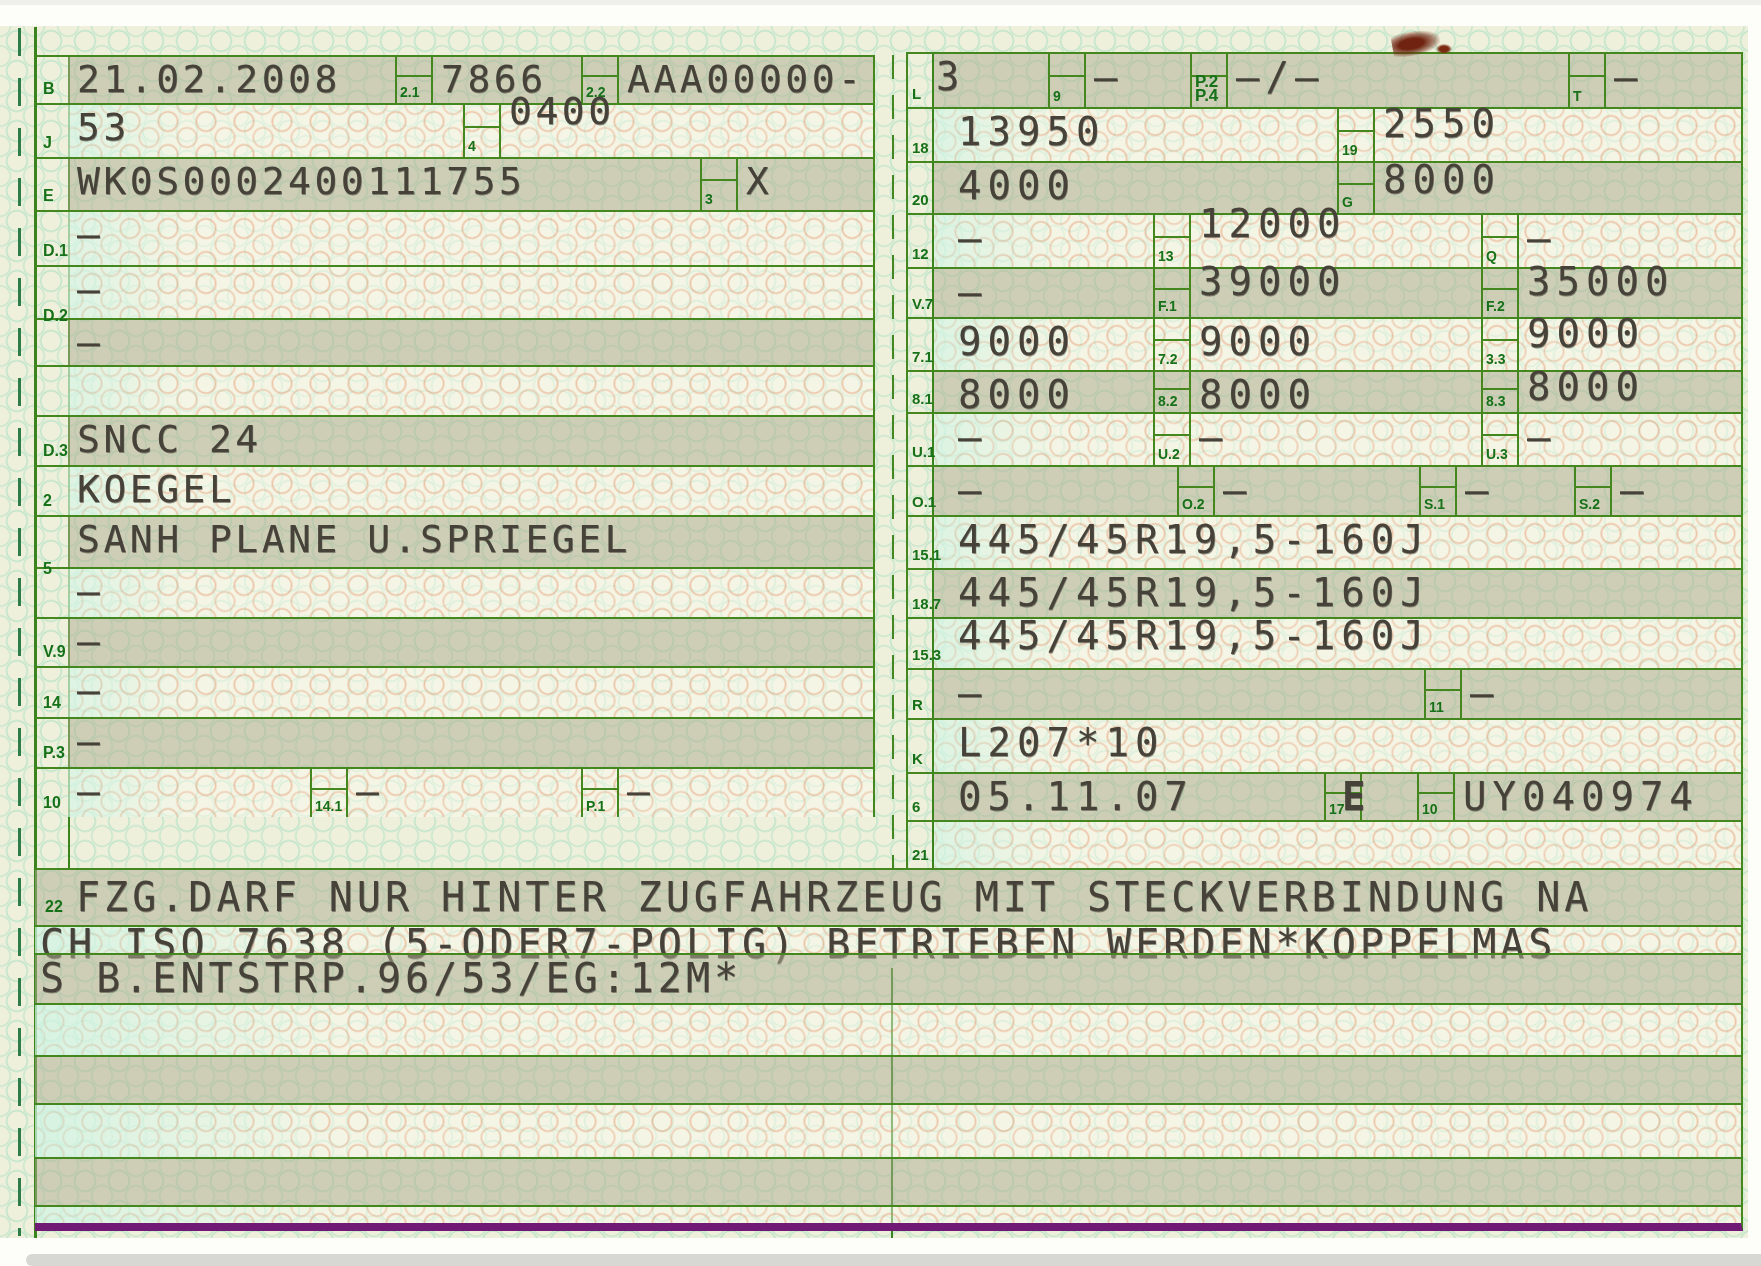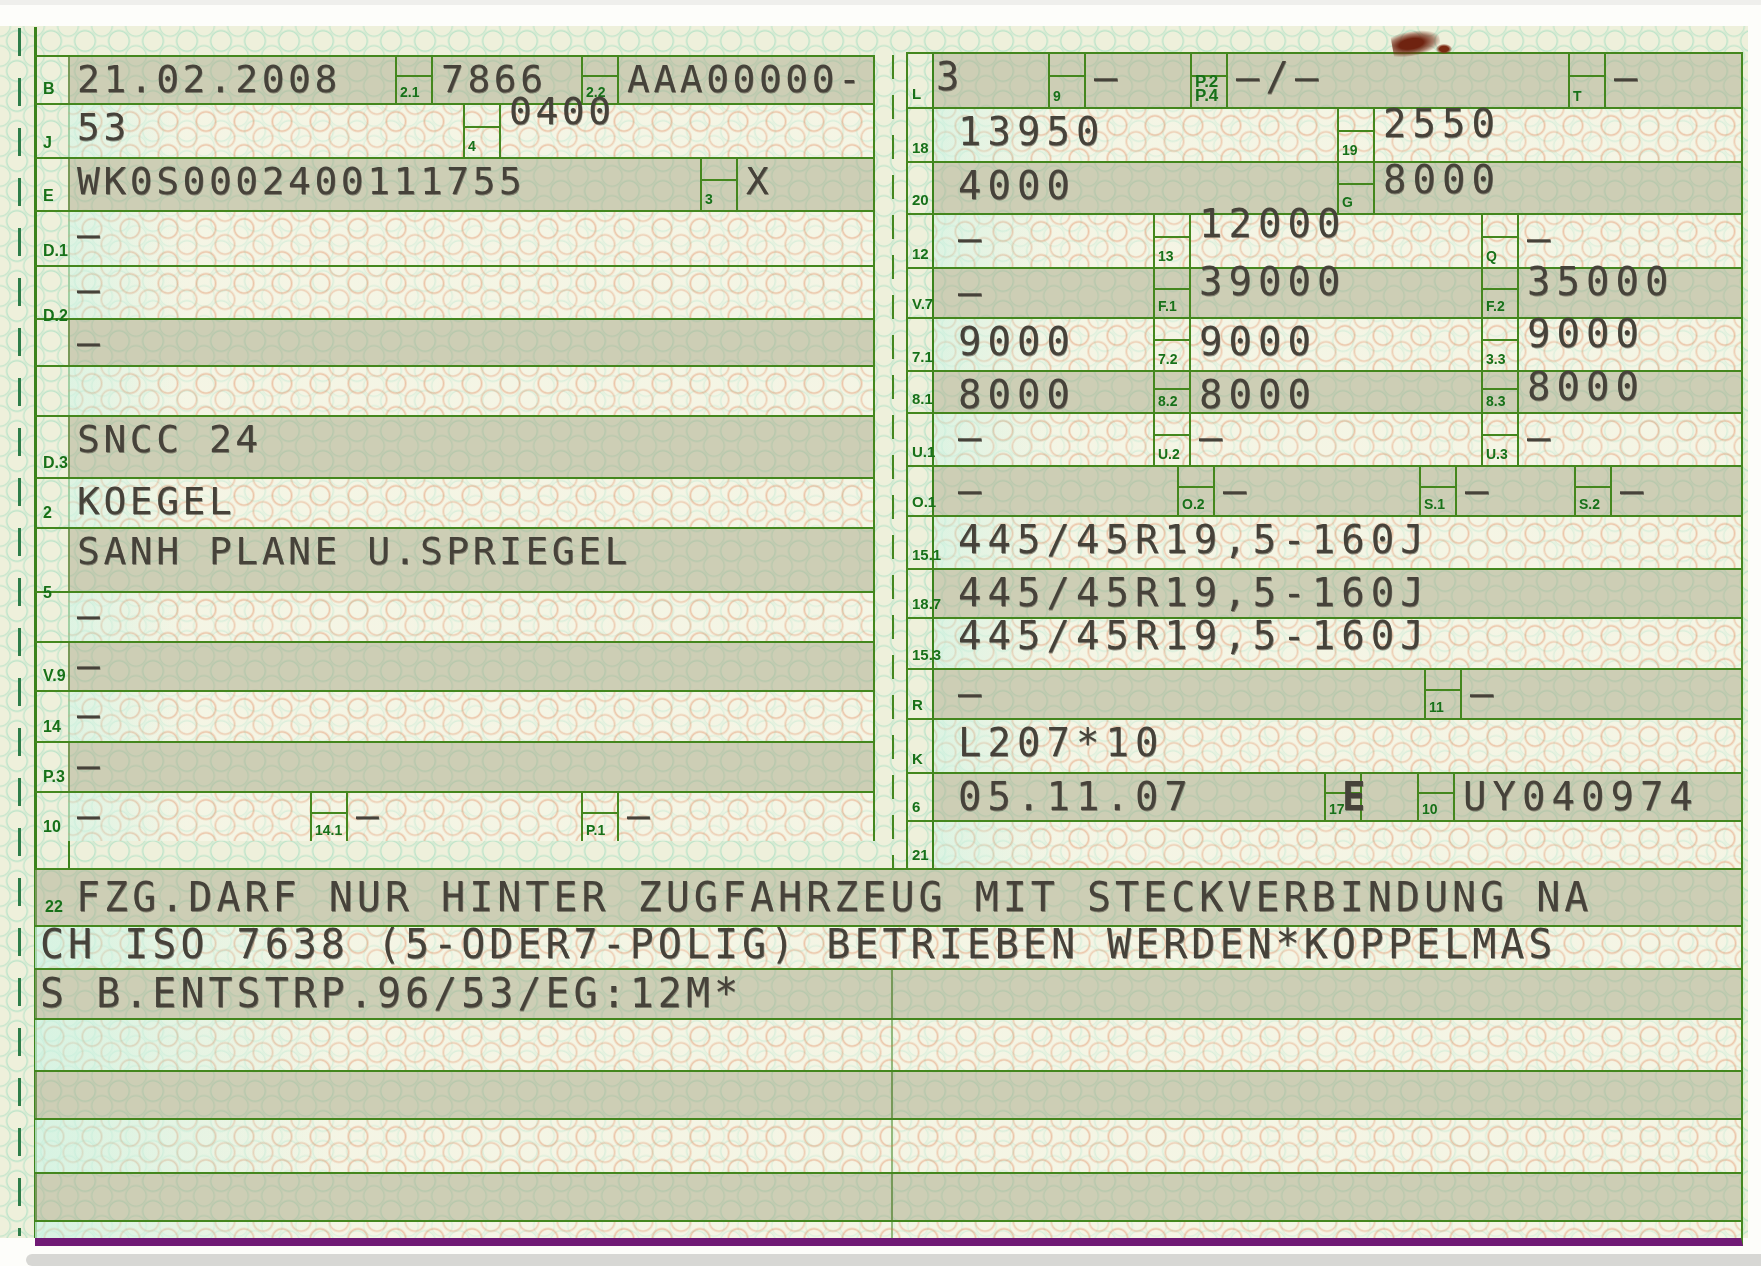--- a/index.html
+++ b/index.html
@@ -117,31 +117,31 @@
       <span class="val">–</span>
     </div>
 
     <div class="row shade-dark" style="height:47px">
       <span class="lab" style="bottom:auto;top:-12px">D.2</span>
       <span class="val">–</span>
     </div>
 
     <div class="row shade-light" style="height:50px"></div>
 
-    <div class="row shade-dark" style="height:62px">
+    <div class="row shade-dark" style="height:50px">
       <span class="lab">D.3</span>
       <span class="val">SNCC 24</span>
     </div>
 
     <div class="row shade-light" style="height:50px">
       <span class="lab">2</span>
       <span class="val">KOEGEL</span>
     </div>
 
-    <div class="row shade-dark" style="height:64px">
+    <div class="row shade-dark" style="height:52px">
       <span class="val">SANH PLANE U.SPRIEGEL</span>
     </div>
 
     <div class="row shade-light" style="height:50px">
       <span class="lab" style="bottom:auto;top:-8px">5</span>
       <span class="val">–</span>
     </div>
 
     <div class="row shade-dark" style="height:49px">
       <span class="lab">V.9</span>
@@ -386,21 +386,21 @@
     </div>
   </div>
 
   <div class="sect" style="left:35px;top:868px;width:1708px;border-right:2px solid #44871e;border-bottom:8px solid #701a75">
 
     <div class="row shade-dark" style="height:57px">
       <span class="lab" style="left:10px;bottom:10px">22</span>
       <span class="note">FZG.DARF NUR HINTER ZUGFAHRZEUG MIT STECKVERBINDUNG NA</span>
     </div>
 
-    <div class="row shade-light" style="height:43px">
+    <div class="row shade-light" style="height:28px">
       <span class="note" style="left:5px;top:-6px">CH ISO 7638 (5-ODER7-POLIG) BETRIEBEN WERDEN*KOPPELMAS</span>
     </div>
 
     <div class="row shade-dark" style="height:50px">
       <span class="note" style="left:5px;top:0">S B.ENTSTRP.96/53/EG:12M*</span>
     </div>
 
     <div class="row shade-light" style="height:52px"></div>
     <div class="row shade-dark" style="height:48px"></div>
     <div class="row shade-light" style="height:54px"></div>

